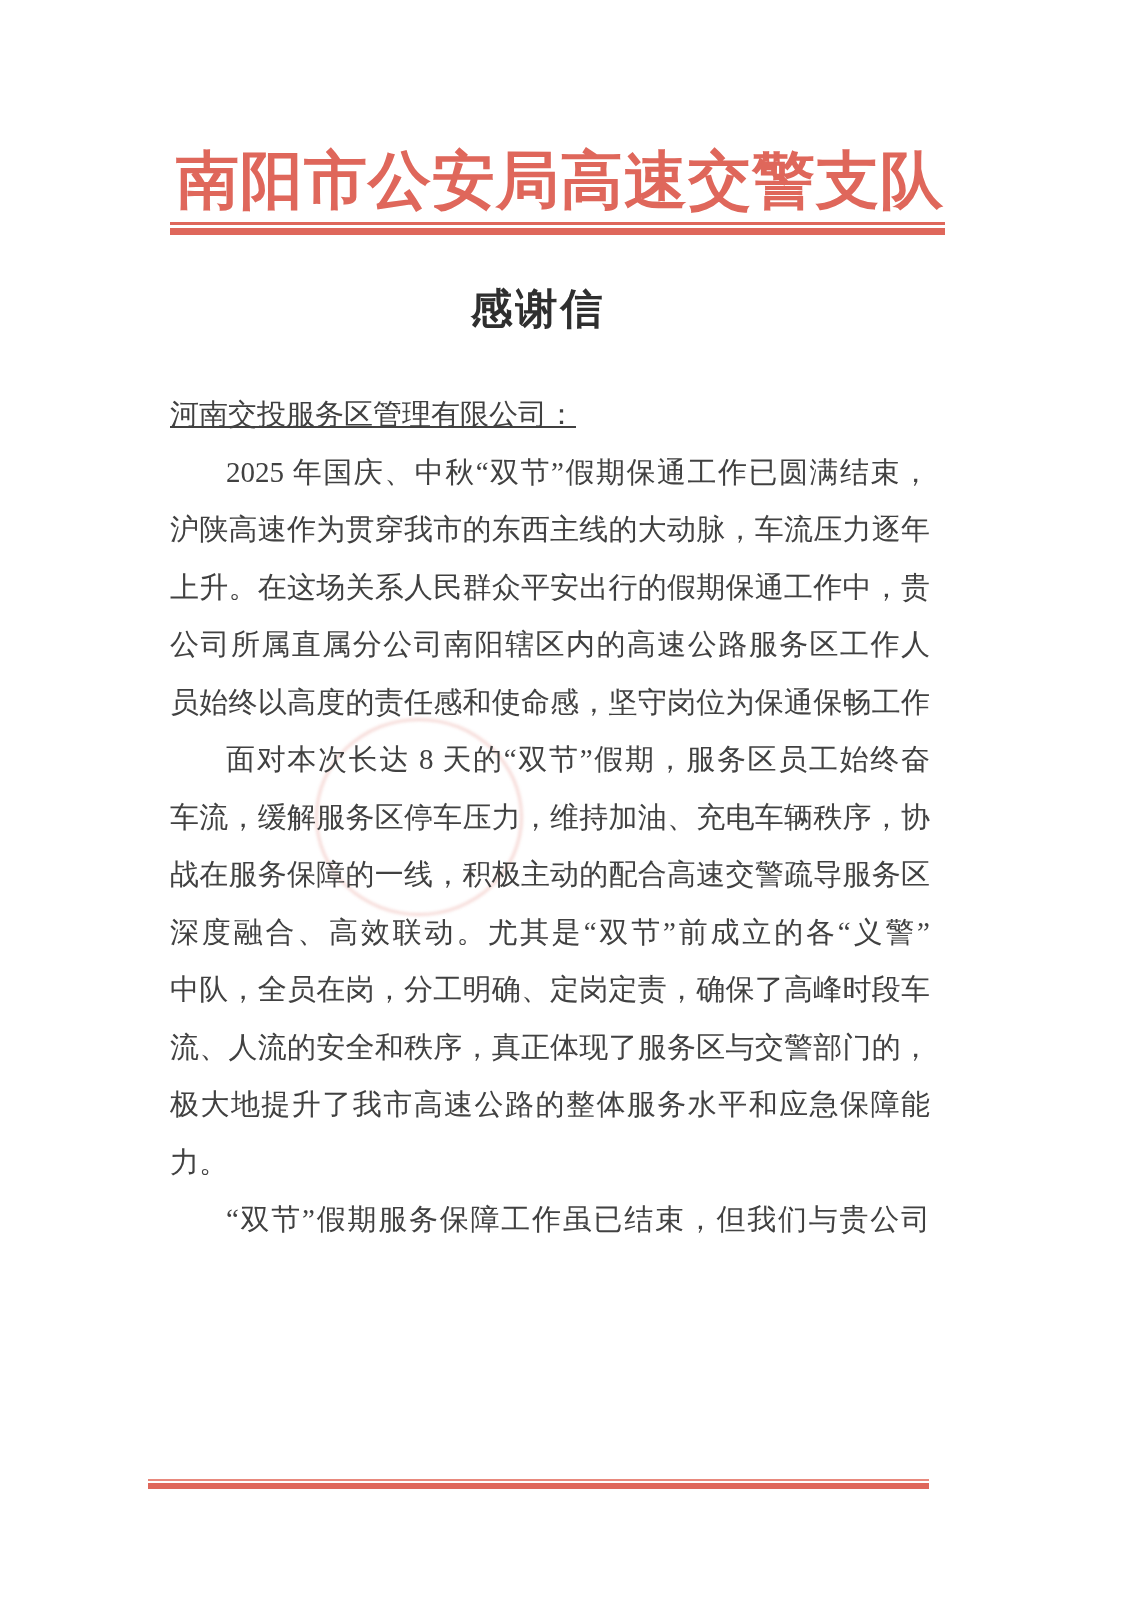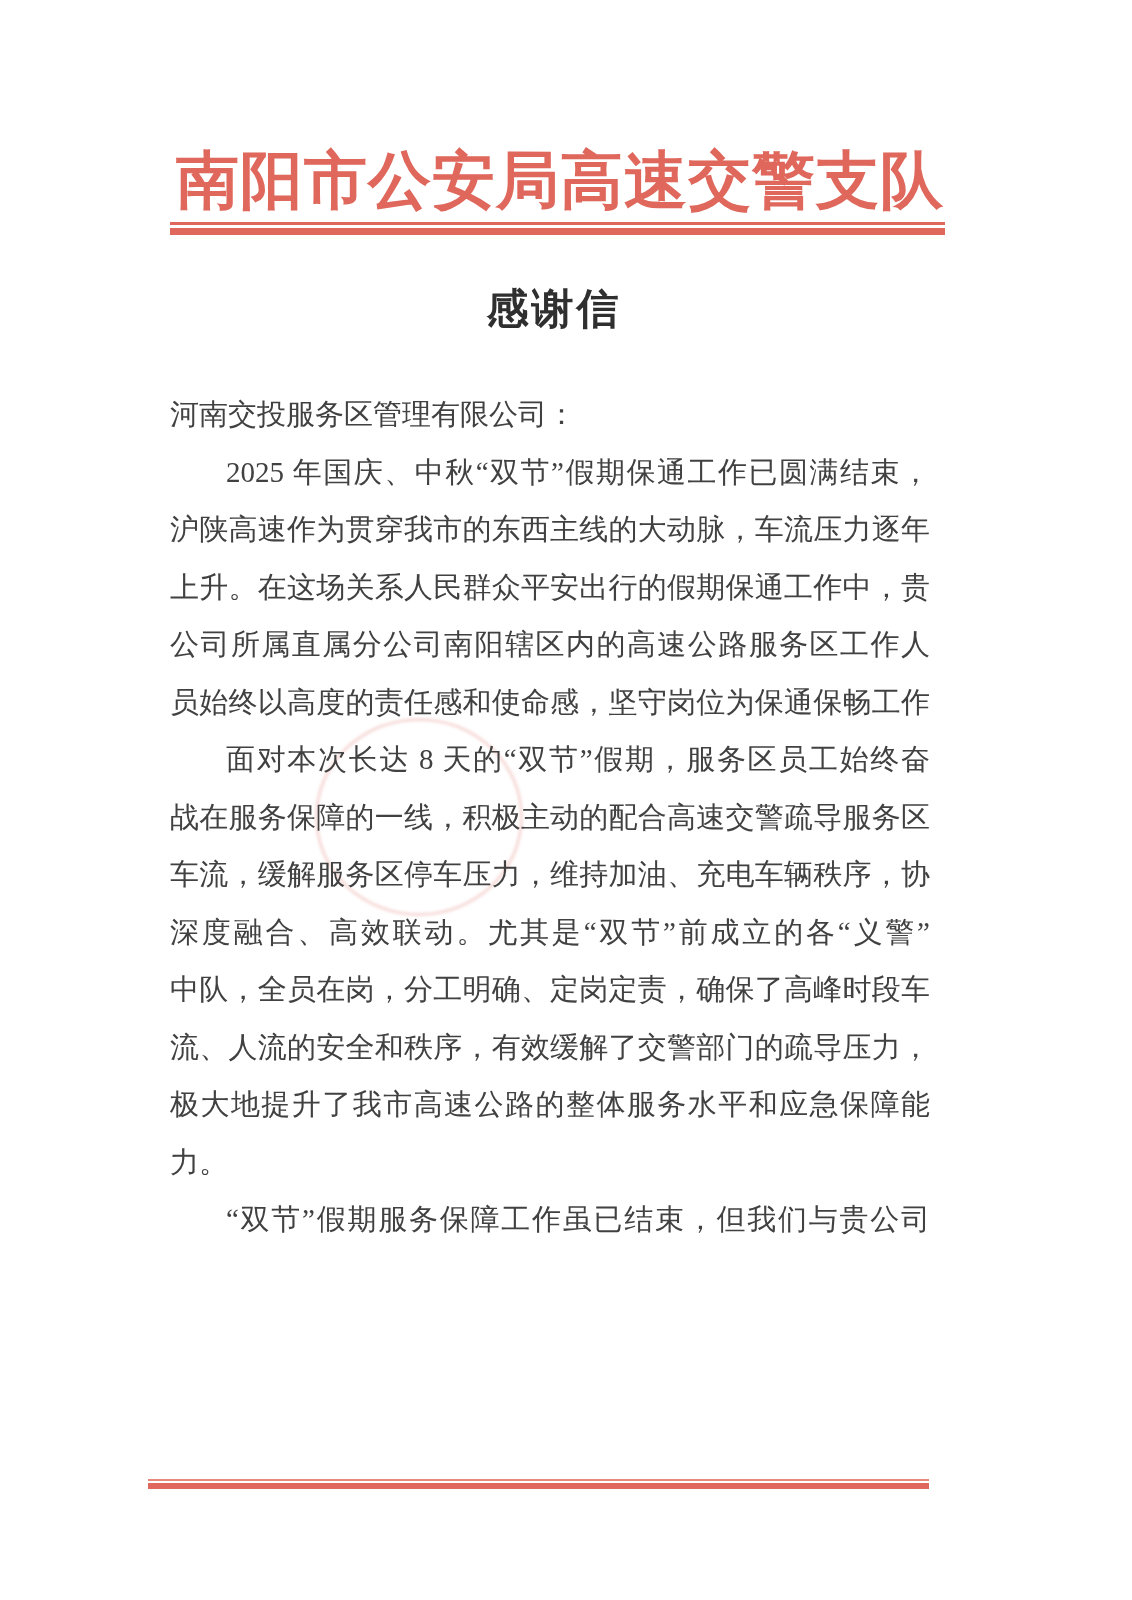--- a/index.html
+++ b/index.html
@@ -21,21 +21,21 @@
     color:#df675b;
     white-space:nowrap;
   }
   .double-rule{position:absolute;left:170px;top:222px;width:780px;}
   .double-rule .thin{height:3px;background:#df675b;}
   .double-rule .gap{height:3px;background:#ffffff;}
   .double-rule .thick{height:7px;background:#df675b;}
   
   .doc-title{
     position:absolute;
-    left:174px;top:284px;width:760px;
+    left:158px;top:284px;width:760px;
     text-align:center;
     font-size:42px;line-height:50px;
     font-weight:bold;
     letter-spacing:3px;
     color:#2f2f2f;
     white-space:nowrap;
   }
   
   .letter-body{
     position:absolute;
@@ -49,20 +49,21 @@
     overflow:hidden;
     text-align:justify;
     text-align-last:justify;
   }
   .line.end{text-align-last:left;}
   .line.indent{padding-left:56px;}
   .salutation{
     white-space:nowrap;
     text-align:right;
     text-align-last:left;
+    text-decoration:underline;
   }
   
   .seal{
     position:absolute;
     left:315px;top:718px;
     width:202px;height:192px;
     border:3px solid rgba(222,122,112,0.28);
     border-radius:50%;
     filter:blur(1.5px);
   }
@@ -96,25 +97,25 @@
     <div>
       <div class="line indent">2025 年国庆、中秋“双节”假期保通工作已圆满结束，</div>
       <div class="line">沪陕高速作为贯穿我市的东西主线的大动脉，车流压力逐年</div>
       <div class="line">上升。在这场关系人民群众平安出行的假期保通工作中，贵</div>
       <div class="line">公司所属直属分公司南阳辖区内的高速公路服务区工作人</div>
       <div class="line">员始终以高度的责任感和使命感，坚守岗位为保通保畅工作</div>
     </div>
 
     <div>
       <div class="line indent">面对本次长达 8 天的“双节”假期，服务区员工始终奋</div>
+      <div class="line">车流，缓解服务区停车压力，维持加油、充电车辆秩序，协</div>
       <div class="line">战在服务保障的一线，积极主动的配合高速交警疏导服务区</div>
-      <div class="line">车流，缓解服务区停车压力，维持加油、充电车辆秩序，协</div>
       <div class="line">深度融合、高效联动。尤其是“双节”前成立的各“义警”</div>
       <div class="line">中队，全员在岗，分工明确、定岗定责，确保了高峰时段车</div>
-      <div class="line">流、人流的安全和秩序，有效缓解了交警部门的疏导压力，</div>
+      <div class="line">流、人流的安全和秩序，真正体现了服务区与交警部门的，</div>
       <div class="line">极大地提升了我市高速公路的整体服务水平和应急保障能</div>
       <div class="line end">力。</div>
     </div>
 
     <div>
       <div class="line indent">“双节”假期服务保障工作虽已结束，但我们与贵公司</div>
     </div>
 
   </div>
 

